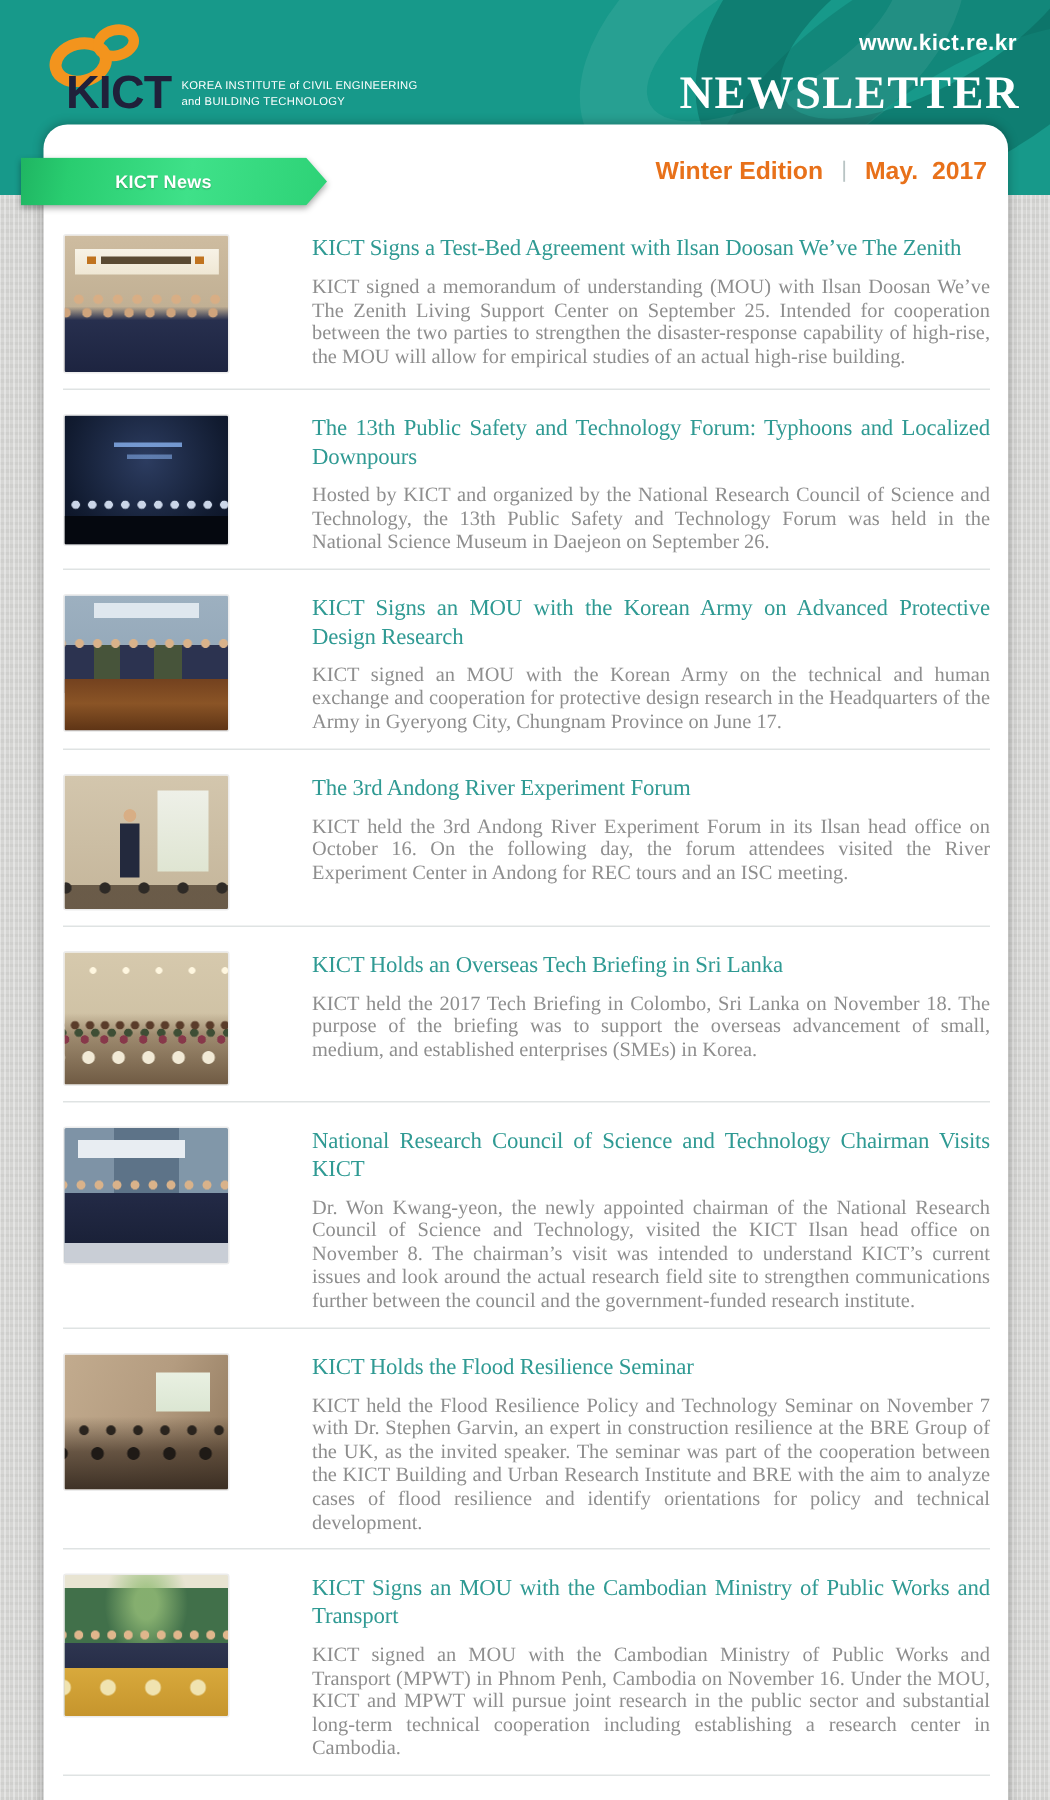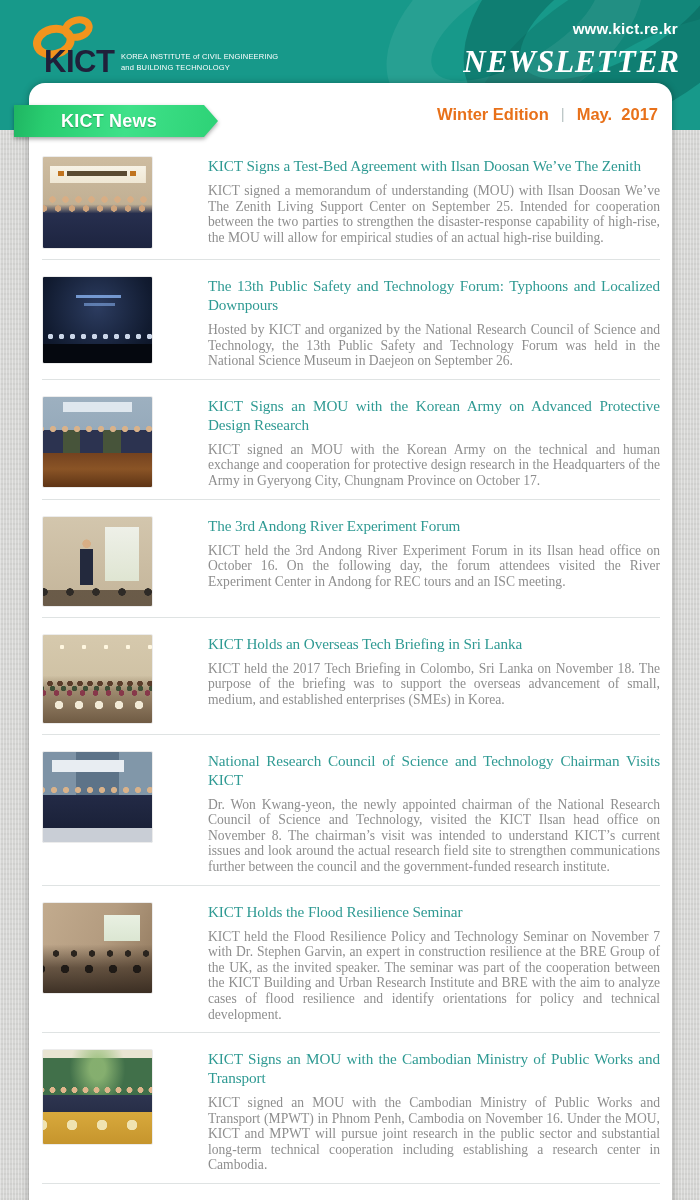--- a/index.html
+++ b/index.html
@@ -18,34 +18,34 @@
   .sw1 { width:340px; height:210px; border-width:58px; border-color:rgba(8,100,90,.50); right:-90px;  top:-95px; transform:rotate(-30deg); }
   .sw2 { width:280px; height:170px; border-width:46px; border-color:rgba(255,255,255,.07); right:45px; top:-62px; transform:rotate(-30deg); }
   .sw3 { width:430px; height:270px; border-width:72px; border-color:rgba(8,100,90,.33); right:-170px; top:-30px; transform:rotate(-30deg); }
 
   
   .logo { position:absolute; left:28px; top:14px; width:250px; height:62px; }
   .loops { position:absolute; left:0; top:2px; }
   .logo-word { position:absolute; left:16px; top:30px; font-size:31px; font-weight:bold; letter-spacing:-0.5px; color:#20203a; }
   .logo-org  { position:absolute; left:93px; top:38px; color:#ffffff; font-size:7.5px; font-weight:normal; line-height:1.4; letter-spacing:.2px; white-space:nowrap; }
   .site { position:absolute; right:22px; top:20px; color:#fff; font-size:15px; font-weight:bold; letter-spacing:.3px; }
-  .nl   { position:absolute; right:20px; top:44px; color:#fff; font-family:"Liberation Serif", serif; font-style:italic; font-weight:bold; font-size:31px; letter-spacing:1px; }
+  .nl   { position:absolute; right:20px; top:44px; color:#fff; font-family:"Liberation Serif", serif; font-weight:bold; font-size:31px; letter-spacing:1px; }
 
   
   .card { position:absolute; left:29px; top:83px; width:643px; height:1130px; background:#ffffff;
           border-radius:16px 16px 0 0; box-shadow:0 0 7px rgba(0,0,0,.30); }
   .card-head { position:relative; height:57px; }
   .edition-row { position:absolute; right:14px; top:22px; font-size:16.5px; font-weight:bold; color:#e8711a; display:flex; align-items:flex-start; }
   .edition-sep { color:#b9c4c4; font-weight:normal; font-size:15px; padding:0 12px; }
   .edition-date { white-space:pre; }
 
   
   .ribbon-wrap { position:absolute; left:14px; top:105px; filter:drop-shadow(0 2px 2px rgba(0,0,0,.35)); }
   .ribbon { width:204px; height:32px; display:flex; align-items:center; justify-content:center;
-            padding-right:14px; color:#fff; font-size:18px; font-weight:bold; letter-spacing:.2px;
+            padding-right:14px; color:#fff; font-size:12px; font-weight:bold; letter-spacing:.2px;
             text-shadow:0 1px 1px rgba(0,0,0,.25);
             background:linear-gradient(100deg,#1fb562 0%,#29cd70 16%,#3fe189 55%,#2dd276 100%);
             clip-path:polygon(0 0, calc(100% - 14px) 0, 100% 50%, calc(100% - 14px) 100%, 0 100%); }
 
   
   .items { padding:0 12px 0 13px; }
   .item { display:flex; gap:55px; padding:16px 0 10px; border-bottom:1px solid #dfe3e3; }
   .thumb { flex:0 0 111px; width:111px; border:1px solid #ececec; border-radius:2px; }
   .txt { flex:1; min-width:0; }
   .title { font-family:"Liberation Serif", serif; font-weight:normal; font-size:15.2px; line-height:19px;
@@ -159,21 +159,21 @@
       <div class="txt">
         <h3 class="title">The 13th Public Safety and Technology Forum: Typhoons and Localized Downpours</h3>
         <p class="body">Hosted by KICT and organized by the National Research Council of Science and Technology, the 13th Public Safety and Technology Forum was held in the National Science Museum in Daejeon on September 26.</p>
       </div>
     </div>
 
     <div class="item">
       <div class="thumb t3" title="KICT and Korean Army officials behind a conference table"></div>
       <div class="txt">
         <h3 class="title">KICT Signs an MOU with the Korean Army on Advanced Protective Design Research</h3>
-        <p class="body">KICT signed an MOU with the Korean Army on the technical and human exchange and cooperation for protective design research in the Headquarters of the Army in Gyeryong City, Chungnam Province on October 17.</p>
+        <p class="body">KICT signed an MOU with the Korean Army on the technical and human exchange and cooperation for protective design research in the Headquarters of the Army in Gyeryong City, Chungnam Province on June 17.</p>
       </div>
     </div>
 
     <div class="item">
       <div class="thumb t4" title="Speaker presenting beside a projection screen"></div>
       <div class="txt">
         <h3 class="title">The 3rd Andong River Experiment Forum</h3>
         <p class="body">KICT held the 3rd Andong River Experiment Forum in its Ilsan head office on October 16. On the following day, the forum attendees visited the River Experiment Center in Andong for REC tours and an ISC meeting.</p>
       </div>
     </div>

